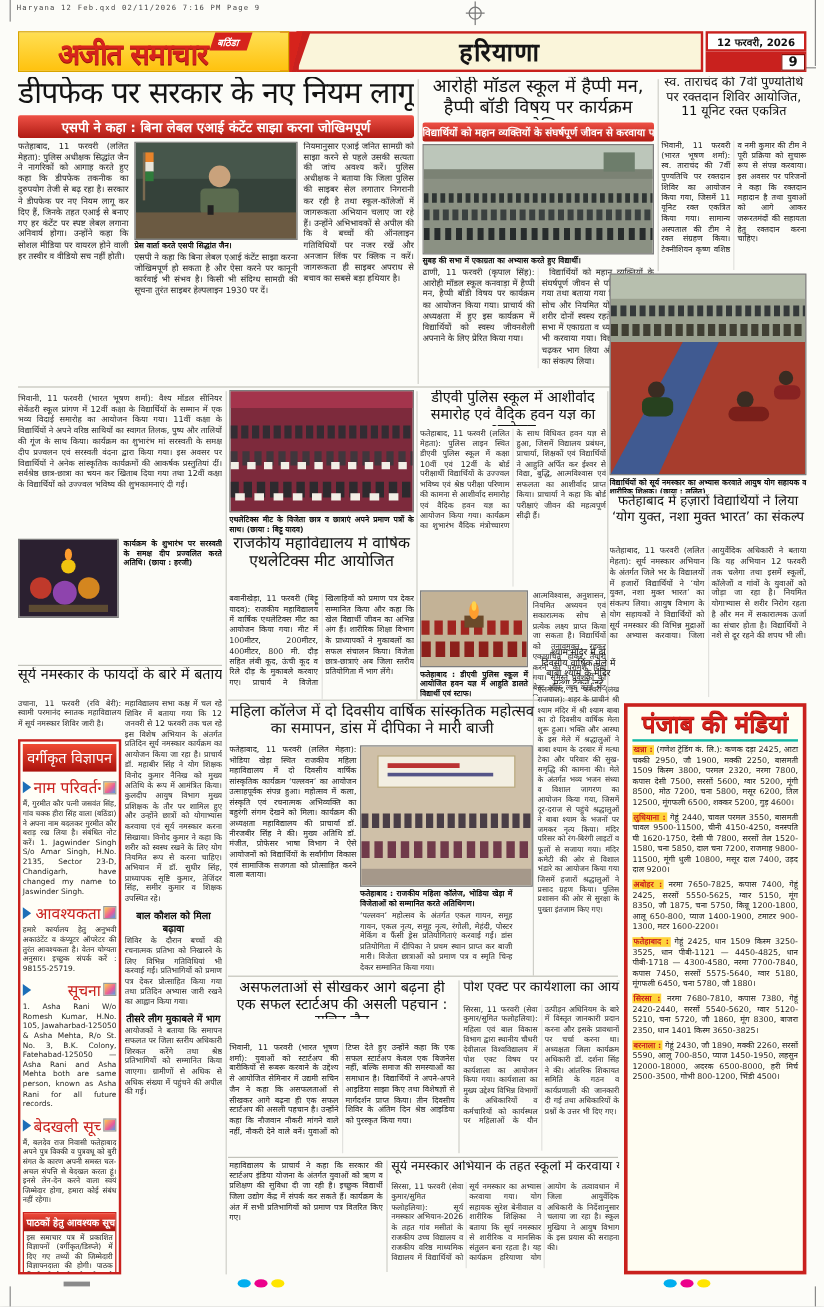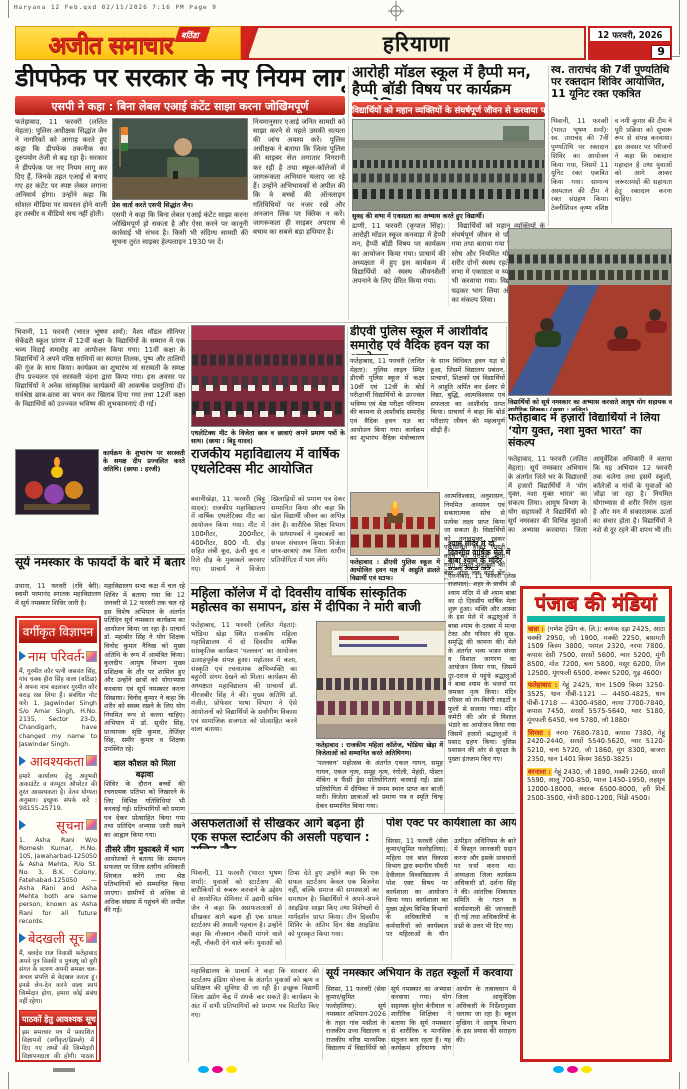--- a/index.html
+++ b/index.html
@@ -17,21 +17,21 @@
 .mh-ed{background:#d6231c;color:#fff;font-size:8px;font-weight:bold;padding:2px 8px 2px 5px;transform:skewX(-18deg)}
 .mh-wedge{width:26px;background:linear-gradient(105deg,#d6231c 55%,#c9211e 55%);clip-path:polygon(0 0,100% 0,55% 100%,0 100%);margin-left:-8px;z-index:1}
 .mh-center{flex:1;background:#faf5da;border:2px solid #c9211e;display:flex;align-items:center;justify-content:center;margin-left:-12px}
 .mh-section{font-size:21px;font-weight:900;color:#151515;letter-spacing:1px}
 .mh-right{width:84px;display:flex;flex-direction:column;margin-left:2px}
 .mh-date{height:17px;background:#fff;border:2px solid #c9211e;color:#111;font-size:8.5px;font-weight:bold;display:flex;align-items:center;justify-content:center;white-space:nowrap}
 .mh-pgrow{flex:1;background:#c9211e;display:flex;justify-content:flex-end;align-items:center;padding-right:1px}
 .mh-pg{width:20px;height:14px;background:#fff;border:1px solid #8c0d08;color:#111;font-size:11px;font-weight:bold;display:flex;align-items:center;justify-content:center}
 
 .art{position:absolute;overflow:hidden}
-.h{font-weight:bold;color:#131313;text-align:left;line-height:1.14;overflow:hidden}
+.h{font-weight:normal;color:#131313;text-align:center;line-height:1.14;overflow:hidden}
 .banner{background:linear-gradient(180deg,#ef5146,#b01b13);color:#fff;font-weight:bold;text-align:center;border-radius:2px;overflow:hidden;white-space:nowrap}
 .body{font-size:7px;line-height:1.32;text-align:justify;color:#262626}
 .body+.body{margin-top:2px;text-indent:6px}
 .cap{font-size:6.4px;font-weight:bold;line-height:1.25;color:#101010;text-align:justify}
 .c2{columns:2;column-gap:6px;column-rule:1px solid #e2e2de;height:100%;overflow:hidden}
 .photo{border:1px solid #7d7d7d;overflow:hidden;background:#cfcfc8}
 .photo svg{display:block}
 .vr{position:absolute;width:1px;background:#cfcfc9}
 .hrul{position:absolute;height:1px;background:#c2c2ba}
 .mini{font-size:8px;font-weight:bold;text-align:center;color:#111;margin:3px 0 1px}
@@ -41,21 +41,21 @@
 .csec{display:flex;align-items:center;gap:2px;margin:4px 0 2px}
 .chev{width:0;height:0;border-left:7px solid #1d6fb8;border-top:5px solid transparent;border-bottom:5px solid transparent;flex:none}
 .csec .t{color:#c9211e;font-weight:normal;font-size:13px;flex:1;text-align:right;white-space:nowrap;overflow:hidden}
 .csec .ic{width:11px;height:11px;border:1px solid #999;background:linear-gradient(135deg,#ffd24a,#e85a9b 60%,#4aa3e8);flex:none}
 .cbody{font-size:6.2px;line-height:1.3;text-align:justify;color:#222}
 .readers{border:1.5px solid #c9211e;margin-top:5px}
 .rt{background:linear-gradient(180deg,#ef4a3a,#a31510);color:#fff;font-size:8px;font-weight:bold;text-align:center;padding:2px;white-space:nowrap;overflow:hidden}
 .readers .cbody{padding:2px}
 
 .mandi{position:absolute;left:520px;top:586px;width:152px;height:476px;border:3px solid #c9211e;background:#fffdf2;padding:3px 4px;overflow:hidden}
-.mandi-title{color:#d6201b;font-size:20px;font-weight:900;text-align:center;line-height:1.1;white-space:nowrap;overflow:hidden;border-bottom:6px solid #14b8a6;padding-bottom:2px;margin-bottom:3px;text-shadow:0 1px 0 #7d0b07}
+.mandi-title{color:#d6201b;font-size:20px;font-weight:900;text-align:center;line-height:1.1;white-space:nowrap;overflow:hidden;border-bottom:2px solid #14b8a6;padding-bottom:2px;margin-bottom:3px;text-shadow:0 1px 0 #7d0b07}
 .mentry{font-size:6.6px;line-height:1.32;text-align:justify;color:#222;margin-bottom:4px}
 .mkt{color:#c9211e;font-weight:bold;background:#ffd43a;padding:0 1px}
 
 .cmy{position:absolute;display:flex;gap:3px}
 .dot{width:11px;height:7px;border-radius:50%}
 .d-c{background:#00aeef}.d-m{background:#ec008c}.d-y{background:#ffe500}
 </style>
 </head>
 <body>
 
@@ -296,21 +296,21 @@
     </div>
     <p class="cbody">मैं, बलदेव राज निवासी फतेहाबाद अपने पुत्र विक्की व पुत्रवधू को बुरी संगत के कारण अपनी समस्त चल-अचल संपत्ति से बेदखल करता हूं। इनसे लेन-देन करने वाला स्वयं जिम्मेदार होगा, हमारा कोई संबंध नहीं रहेगा।</p>
     <div class="readers">
       <div class="rt">पाठकों हेतु आवश्यक सूचना</div>
       <p class="cbody">इस समाचार पत्र में प्रकाशित विज्ञापनों (वर्गीकृत/डिस्प्ले) में दिए गए तथ्यों की जिम्मेदारी विज्ञापनदाता की होगी। पाठक किसी भी लेन-देन से पूर्व अपने स्तर पर पूर्ण जांच अवश्य कर लें। संपादक/प्रकाशक की इसकी कोई जिम्मेदारी नहीं होगी।</p>
     </div>
   </div>
 
   <article class="art" style="left:191px;top:586px;width:255px;height:226px">
     <h1 class="h" style="font-size:12.5px;height:32px">महिला कॉलेज में दो दिवसीय वार्षिक सांस्कृतिक महोत्सव का समापन, डांस में दीपिका ने मारी बाजी</h1>
-    <div style="display:flex;gap:19px;margin-top:3px;height:188px;overflow:hidden">
+    <div style="display:flex;gap:3px;margin-top:3px;height:188px;overflow:hidden">
       <p class="body" style="width:106px;font-size:6.6px">फतेहाबाद, 11 फरवरी (ललित मेहता): भोडिया खेड़ा स्थित राजकीय महिला महाविद्यालय में दो दिवसीय वार्षिक सांस्कृतिक कार्यक्रम ‘पल्लवन’ का आयोजन उत्साहपूर्वक संपन्न हुआ। महोत्सव में कला, संस्कृति एवं रचनात्मक अभिव्यक्ति का बहुरंगी संगम देखने को मिला। कार्यक्रम की अध्यक्षता महाविद्यालय की प्राचार्या डॉ. नीरजबीर सिंह ने की। मुख्य अतिथि डॉ. मंजीत, प्रोफेसर भाषा विभाग ने ऐसे आयोजनों को विद्यार्थियों के सर्वांगीण विकास एवं सामाजिक सजगता को प्रोत्साहित करने वाला बताया।</p>
       <div style="width:127px">
         <div class="photo" style="width:144px;height:118px">
           <svg width="142" height="116" viewBox="0 0 142 116">
               <rect width="142" height="116" fill="#cfc0a8"></rect>
               <rect x="14" y="8" width="114" height="26" fill="#f3efe2" stroke="#b9a97e"></rect>
               <rect x="22" y="14" width="60" height="4" fill="#b33"></rect>
               <rect x="22" y="22" width="88" height="3" fill="#558"></rect>
               <line x1="0" y1="62" x2="142" y2="62" stroke="#4a3e46" stroke-width="12" stroke-dasharray="6 3"></line>
               <line x1="0" y1="86" x2="142" y2="86" stroke="#703a4a" stroke-width="14" stroke-dasharray="7 4"></line>
@@ -324,20 +324,22 @@
   </article>
 
   <article class="art" style="left:448px;top:540px;width:68px;height:257px">
     <h1 class="h" style="font-size:7.6px;height:30px">श्याम मंदिर में दो दिवसीय वार्षिक मेले में बाबा श्याम के मंदिर मत्था टेकने जुटे</h1>
     <p class="body" style="font-size:6.3px;margin-top:2px;height:222px;overflow:hidden">ऐलनाबाद, 11 फरवरी (लेख राजपाल): शहर के प्राचीन श्री श्याम मंदिर में श्री श्याम बाबा का दो दिवसीय वार्षिक मेला शुरू हुआ। भक्ति और आस्था के इस मेले में श्रद्धालुओं ने बाबा श्याम के दरबार में मत्था टेका और परिवार की सुख-समृद्धि की कामना की। मेले के अंतर्गत भव्य भजन संध्या व विशाल जागरण का आयोजन किया गया, जिसमें दूर-दराज से पहुंचे श्रद्धालुओं ने बाबा श्याम के भजनों पर जमकर नृत्य किया। मंदिर परिसर को रंग-बिरंगी लाइटों व फूलों से सजाया गया। मंदिर कमेटी की ओर से विशाल भंडारे का आयोजन किया गया जिसमें हजारों श्रद्धालुओं ने प्रसाद ग्रहण किया। पुलिस प्रशासन की ओर से सुरक्षा के पुख्ता इंतजाम किए गए।</p>
   </article>
 
   <div class="mandi">
     <div class="mandi-title">पंजाब की मंडियां</div>
     <p class="mentry"><span class="mkt">खन्ना :</span> <span>(गणेश ट्रेडिंग कं. लि.): कणक दड़ा 2425, आटा चक्की 2950, जौ 1900, मक्की 2250, बासमती 1509 किस्म 3800, परमल 2320, नरमा 7800, कपास देसी 7500, सरसों 5600, ग्वार 5200, मूंगी 8500, मोठ 7200, चना 5800, मसूर 6200, तिल 12500, मूंगफली 6500, शक्कर 5200, गुड़ 4600।</span></p>
+    <p class="mentry"><span class="mkt">लुधियाना :</span> <span>गेहूं 2440, चावल परमल 3550, बासमती चावल 9500-11500, चीनी 4150-4250, वनस्पति घी 1620-1750, देसी घी 7800, सरसों तेल 1520-1580, चना 5850, दाल चना 7200, राजमाह 9800-11500, मूंगी धुली 10800, मसूर दाल 7400, उड़द दाल 9200।</span></p>
+    <p class="mentry"><span class="mkt">अबोहर :</span> <span>नरमा 7650-7825, कपास 7400, गेहूं 2425, सरसों 5550-5625, ग्वार 5150, मूंग 8350, जौ 1875, चना 5750, किन्नू 1200-1800, आलू 650-800, प्याज 1400-1900, टमाटर 900-1300, मटर 1600-2200।</span></p>
     <p class="mentry"><span class="mkt">फतेहाबाद :</span> <span>गेहूं 2425, धान 1509 किस्म 3250-3525, धान पीबी-1121 — 4450-4825, धान पीबी-1718 — 4300-4580, नरमा 7700-7840, कपास 7450, सरसों 5575-5640, ग्वार 5180, मूंगफली 6450, चना 5780, जौ 1880।</span></p>
     <p class="mentry"><span class="mkt">सिरसा :</span> <span>नरमा 7680-7810, कपास 7380, गेहूं 2420-2440, सरसों 5540-5620, ग्वार 5120-5210, चना 5720, जौ 1860, मूंग 8300, बाजरा 2350, धान 1401 किस्म 3650-3825।</span></p>
     <p class="mentry"><span class="mkt">बरनाला :</span> <span>गेहूं 2430, जौ 1890, मक्की 2260, सरसों 5590, आलू 700-850, प्याज 1450-1950, लहसुन 12000-18000, अदरक 6500-8000, हरी मिर्च 2500-3500, गोभी 800-1200, भिंडी 4500।</span></p>
   </div>
 
   <article class="art" style="left:191px;top:817px;width:188px;height:144px">
     <h1 class="h" style="font-size:12px;height:32px">असफलताओं से सीखकर आगे बढ़ना ही एक सफल स्टार्टअप की असली पहचान : सचिन जैन</h1>
     <div style="height:108px;margin-top:20px">
       <div class="c2">
         <p class="body" style="font-size:6.6px">भिवानी, 11 फरवरी (भारत भूषण शर्मा): युवाओं को स्टार्टअप की बारीकियों से रूबरू करवाने के उद्देश्य से आयोजित सेमिनार में उद्यमी सचिन जैन ने कहा कि असफलताओं से सीखकर आगे बढ़ना ही एक सफल स्टार्टअप की असली पहचान है। उन्होंने कहा कि नौजवान नौकरी मांगने वाले नहीं, नौकरी देने वाले बनें। युवाओं को टिप्स देते हुए उन्होंने कहा कि एक सफल स्टार्टअप केवल एक बिजनेस नहीं, बल्कि समाज की समस्याओं का समाधान है। विद्यार्थियों ने अपने-अपने आइडिया साझा किए तथा विशेषज्ञों से मार्गदर्शन प्राप्त किया। तीन दिवसीय शिविर के अंतिम दिन श्रेष्ठ आइडिया को पुरस्कृत किया गया।</p>

